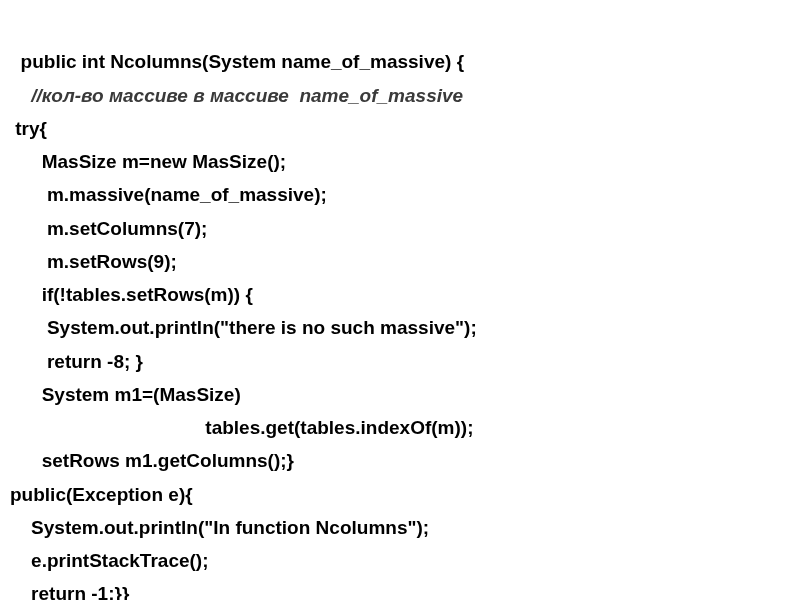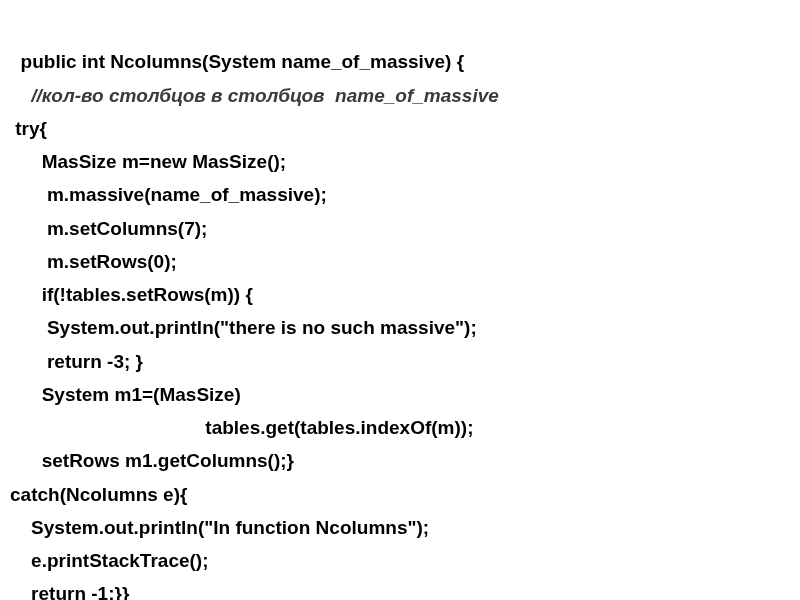--- a/index.html
+++ b/index.html
@@ -21,29 +21,29 @@
     .comment {
       font-style: italic;
       color: #3a3a3a;
     }
   </style>
 </head>
 <body>
 
 <div class="code-block">
 <span>  public int Ncolumns(System name_of_massive) {</span>
-<span>    </span><span class="comment">//кол-во столбцов в столбцов  name_of_massive</span>
+<span>    </span><span class="comment">//кол-во массиве в массиве  name_of_massive</span>
 <span> try{</span>
 <span>      MasSize m=new MasSize();</span>
 <span>       m.massive(name_of_massive);</span>
 <span>       m.setColumns(7);</span>
-<span>       m.setRows(0);</span>
+<span>       m.setRows(9);</span>
 <span>      if(!tables.setRows(m)) {</span>
 <span>       System.out.println("there is no such massive");</span>
-<span>       return -3; }</span>
+<span>       return -8; }</span>
 <span>      System m1=(MasSize)</span>
 <span>                                     tables.get(tables.indexOf(m));</span>
 <span>      setRows m1.getColumns();}</span>
-<span>catch(Ncolumns e){</span>
+<span>public(Exception e){</span>
 <span>    System.out.println("In function Ncolumns");</span>
 <span>    e.printStackTrace();</span>
 <span>    return -1;}}</span>
 </div>
 
 </body></html>

